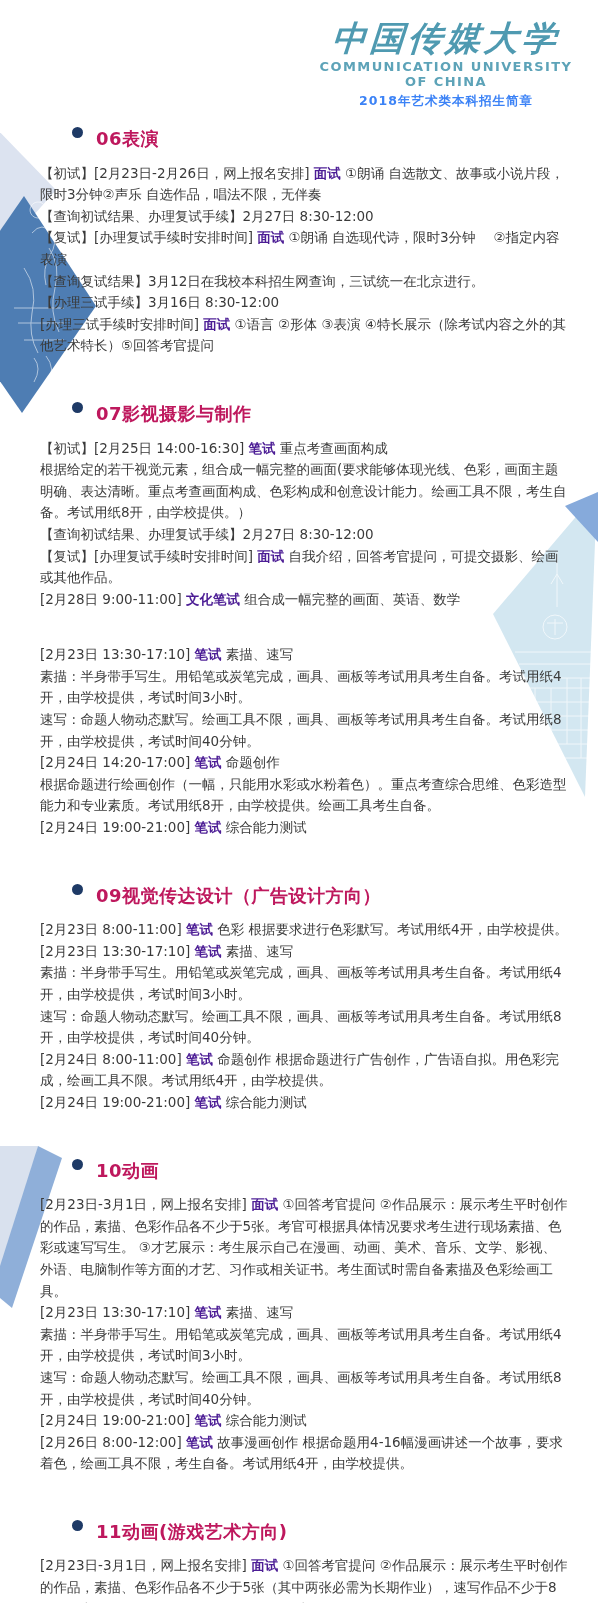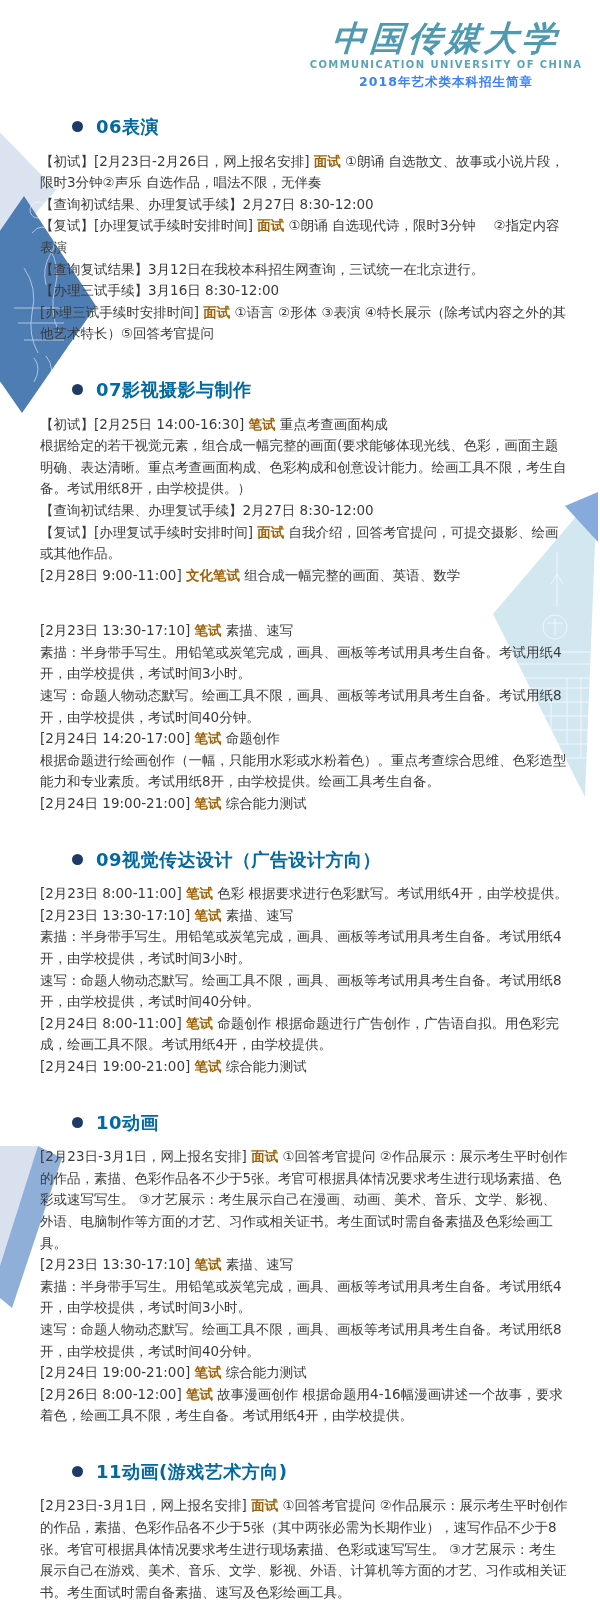--- a/index.html
+++ b/index.html
@@ -23,21 +23,21 @@
     text-align:center;z-index:2;
   }
   .logo-cn{
     font-family:"DejaVu Serif","Liberation Serif",serif;
     font-size:34px;font-weight:bold;font-style:italic;
     color:#4f9ab1;letter-spacing:4px;line-height:1.1;
     transform:skewX(-4deg);
   }
   .logo-en{
     margin-top:2px;
-    font-size:10px;font-weight:bold;color:#5da3b8;
+    font-size:13px;font-weight:bold;color:#5da3b8;
     letter-spacing:1.4px;
   }
   .logo-sub{
     margin-top:4px;
     font-size:12.5px;font-weight:bold;color:#3b82f6;
     letter-spacing:1px;
   }
   
   .content{
     position:relative;z-index:1;
@@ -46,29 +46,29 @@
   .section + .section{margin-top:34px;}
   .sec-heading{
     display:flex;align-items:center;
     margin:0 0 13px 32px;
   }
   .bullet{
     width:11px;height:11px;border-radius:50%;
     background:#1e3a66;flex:0 0 11px;margin-right:13px;
   }
   .sec-title{
-    font-size:18px;font-weight:bold;color:#0369a1;
-    letter-spacing:0.5px;line-height:1.2;
+    font-size:18px;font-weight:bold;color:#be185d;
+    letter-spacing:0.5px;line-height:1.2;margin-top:12px;
   }
   .line{
     margin:0;padding:0;
     font-size:13.5px;line-height:21.6px;color:#3a3a3a;
     text-align:left;word-break:break-all;
   }
-  .line .b{font-weight:bold;color:#a16207;}
+  .line .b{font-weight:bold;color:#4c1d95;}
 </style>
 </head>
 <body>
 
 <div class="page">
 
   <svg class="deco deco-left-top" width="170" height="300" viewBox="0 0 170 300">
     <polygon points="0,8 62,72 0,142" fill="#dce3f0"></polygon>
     <polygon points="30,78 102,188 28,295 -46,188" fill="#4e7db3"></polygon>
     <g stroke="#ffffff" stroke-width="1" fill="none" opacity="0.55">

